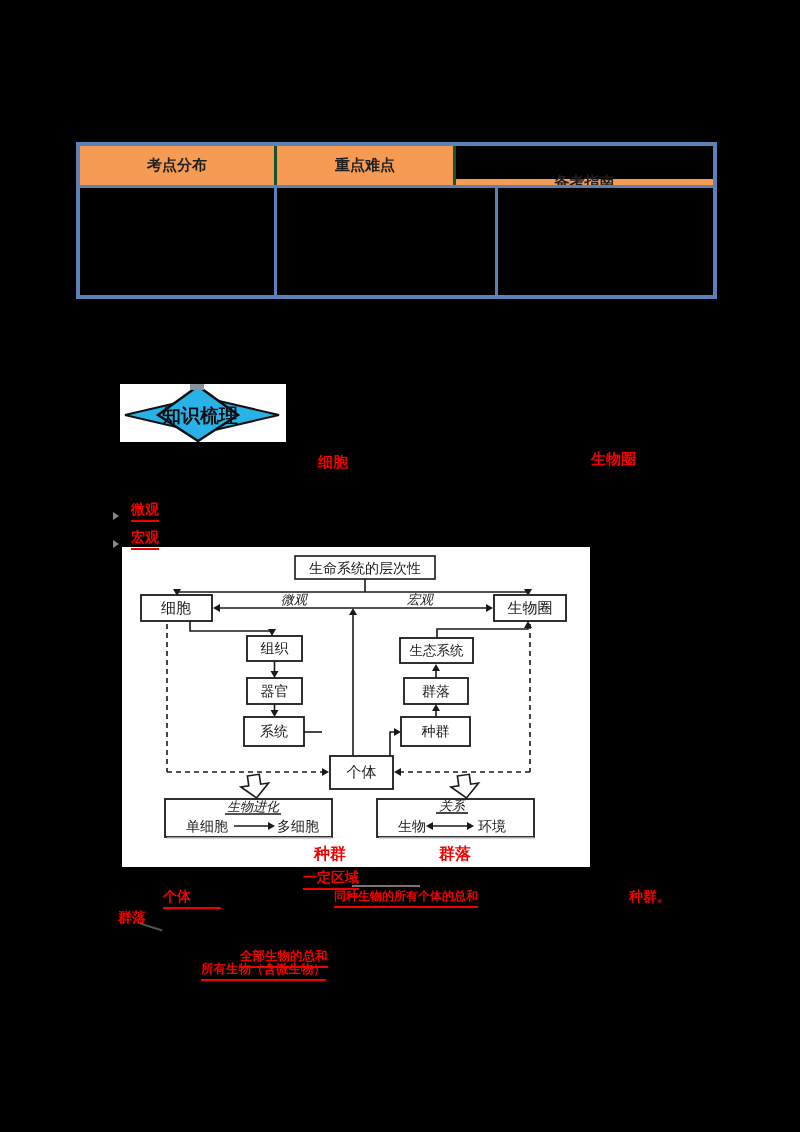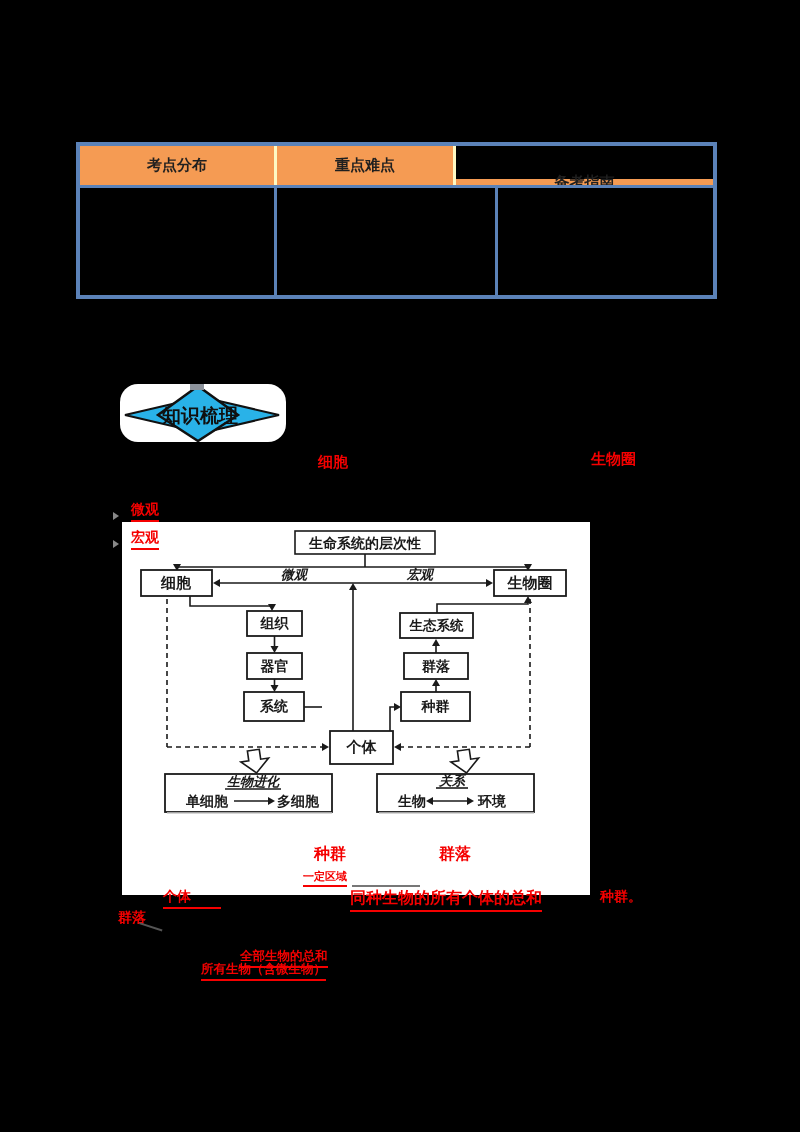--- a/index.html
+++ b/index.html
@@ -4,53 +4,53 @@
 <style>
   html,body{margin:0;padding:0;background:#000;}
   #canvas{position:relative;width:800px;height:1132px;background:#000;overflow:hidden;
           font-family:"Liberation Sans",sans-serif;}
 
   
   .exam-table{position:absolute;left:76px;top:142px;width:641px;height:157px;
               border:4px solid #5b82b8;box-sizing:border-box;display:flex;flex-direction:column;}
   .thead{display:flex;height:39px;}
   .th{background:#f59b53;display:flex;align-items:center;justify-content:center;
-      font-weight:bold;font-size:15px;color:#1f1f1f;border-right:3px solid #fef9c3;box-sizing:border-box;}
+      font-weight:bold;font-size:15px;color:#1f1f1f;border-right:3px solid #14532d;box-sizing:border-box;}
   .th:nth-child(1){width:197px;}
   .th:nth-child(2){width:179px;}
   .th:nth-child(3){flex:1;border-right:none;margin-top:33px;}
   .tbody{flex:1;display:flex;border-top:3px solid #5b82b8;}
   .td{background:#000;border-right:3px solid #5b82b8;box-sizing:border-box;}
   .td:nth-child(1){width:197px;}
   .td:nth-child(2){width:221px;}
   .td:nth-child(3){flex:1;border-right:none;}
 
   
-  .badge{position:absolute;left:120px;top:384px;width:166px;height:58px;background:#fff;border-radius:18px;}
+  .badge{position:absolute;left:120px;top:384px;width:166px;height:58px;background:#fff;border-radius:0;}
   .badge .handle{position:absolute;left:70px;top:0;width:14px;height:6px;background:#8d939c;}
 
   
-  .figure{position:absolute;left:122px;top:522px;width:468px;height:373px;background:#fff;font-weight:bold;}
+  .figure{position:absolute;left:122px;top:547px;width:468px;height:320px;background:#fff;}
   .figure svg{display:block;}
   .diagtext{font-family:"Liberation Serif",serif;fill:#1a1a1a;}
 
   
   .ann{position:absolute;color:#f50000;font-weight:bold;white-space:nowrap;
        font-family:"Liberation Sans",sans-serif;}
   .u{border-bottom:2px solid #f50000;padding-bottom:1px;}
   #a1{left:318px;top:453px;font-size:15px;}
   #a2{left:591px;top:450px;font-size:15px;}
   #a3{left:131px;top:501px;font-size:14px;}
   #a4{left:131px;top:529px;font-size:14px;}
   #a5{left:314px;top:844px;font-size:16px;}
   #a6{left:439px;top:844px;font-size:16px;}
-  #a7{left:303px;top:869px;font-size:11px;}
+  #a7{left:303px;top:869px;font-size:14px;}
   #a8{left:163px;top:888px;font-size:14px;min-width:58px;display:inline-block;}
-  #a9{left:350px;top:888px;font-size:16px;}
-  #a10{left:600px;top:888px;font-size:14px;}
+  #a9{left:334px;top:888px;font-size:12px;}
+  #a10{left:629px;top:888px;font-size:14px;}
   #a11{left:118px;top:909px;font-size:14px;}
   #a12{left:201px;top:929px;font-size:12.5px;margin-top:32px;}
   #a13{left:240px;top:948px;font-size:12.5px;}
 
   .blank-gray{position:absolute;left:352px;top:869px;width:68px;height:16px;border-bottom:2px solid #777;}
   .tri{position:absolute;width:0;height:0;border-left:6px solid #888;
        border-top:4px solid transparent;border-bottom:4px solid transparent;}
   #tri1{left:113px;top:512px;}
   #tri2{left:113px;top:540px;}
   .elbow{position:absolute;left:140px;top:918px;width:24px;height:8px;

